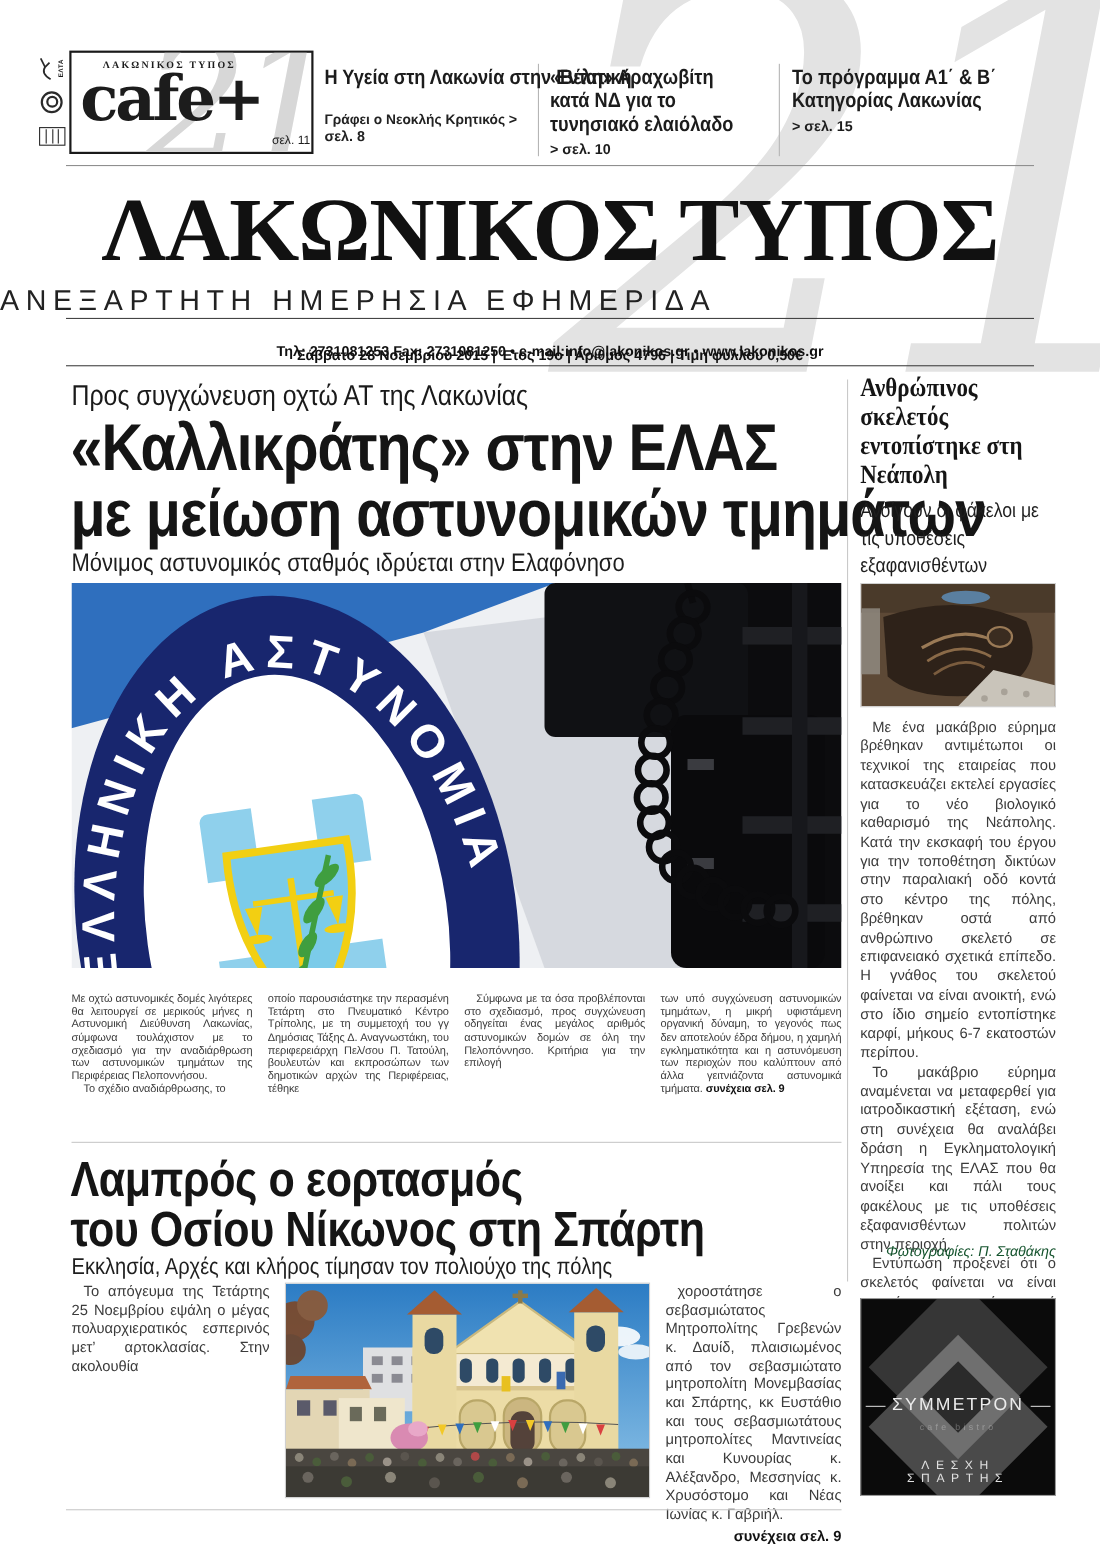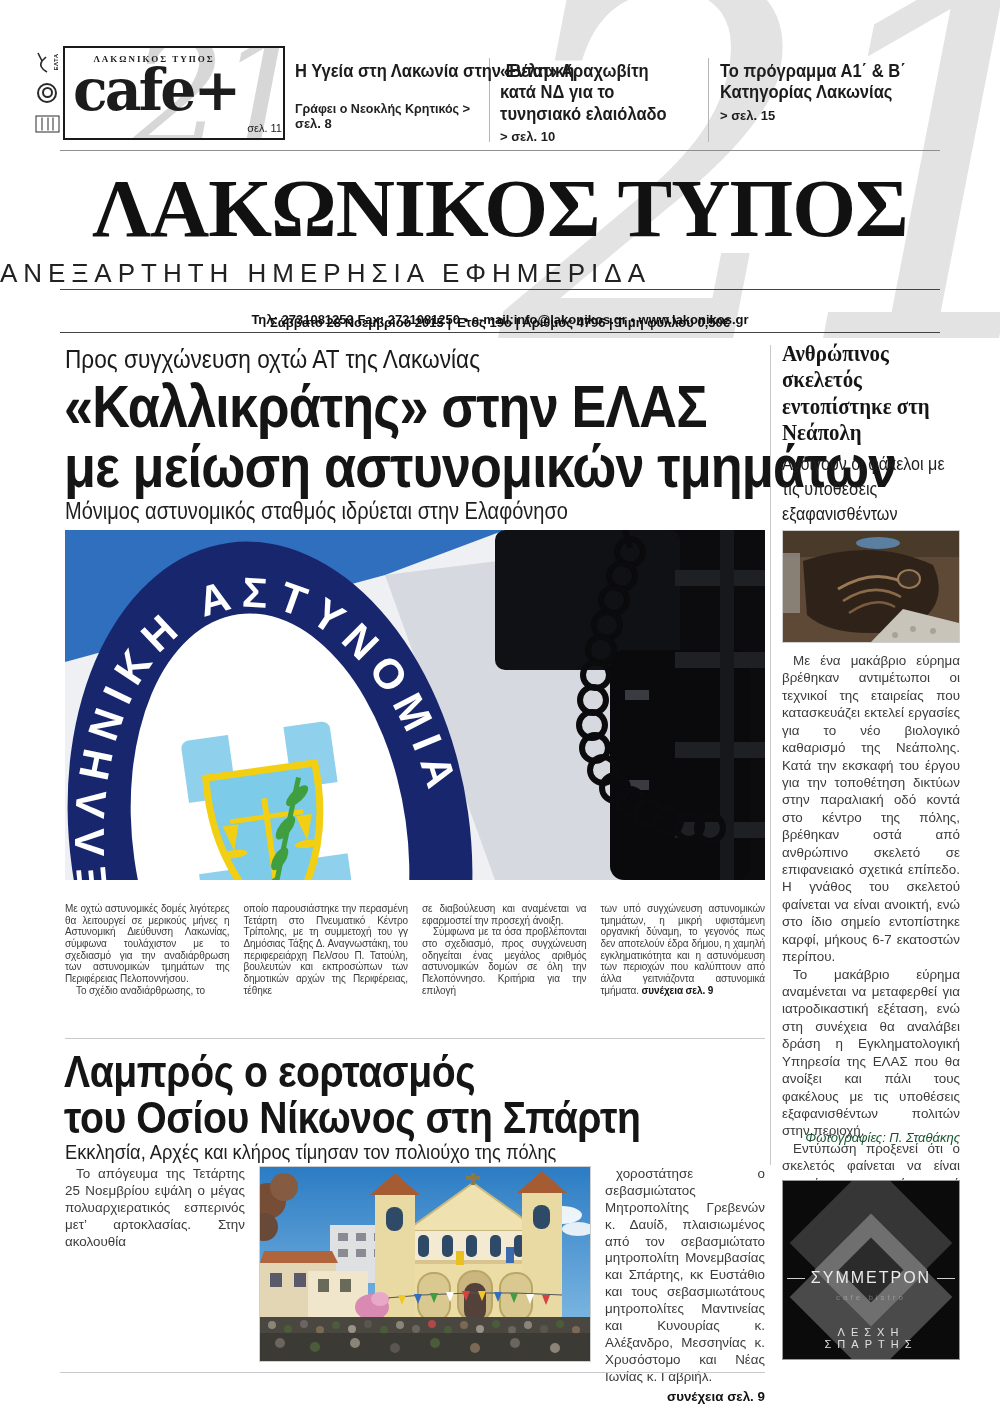--- a/index.html
+++ b/index.html
@@ -208,21 +208,20 @@
 
   <div class="abs z leadcols bodytxt">
     <div>
       <p class="noind">Με οχτώ αστυνομικές δομές λιγότερες θα λειτουργεί σε μερικούς μήνες η Αστυνομική Διεύθυνση Λακωνίας, σύμφωνα τουλάχιστον με το σχεδιασμό για την αναδιάρθρωση των αστυνομικών τμημάτων της Περιφέρειας Πελοποννήσου.</p>
       <p>Το σχέδιο αναδιάρθρωσης, το</p>
     </div>
     <div>
       <p class="noind">οποίο παρουσιάστηκε την περασμένη Τετάρτη στο Πνευματικό Κέντρο Τρίπολης, με τη συμμετοχή του γγ Δημόσιας Τάξης Δ. Αναγνωστάκη, του περιφερειάρχη Πελ/σου Π. Τατούλη, βουλευτών και εκπροσώπων των δημοτικών αρχών της Περιφέρειας, τέθηκε</p>
     </div>
     <div>
-      <p class="noind">σε διαβούλευση και αναμένεται να εφαρμοστεί την προσεχή άνοιξη.</p>
       <p>Σύμφωνα με τα όσα προβλέπονται στο σχεδιασμό, προς συγχώνευση οδηγείται ένας μεγάλος αριθμός αστυνομικών δομών σε όλη την Πελοπόννησο. Κριτήρια για την επιλογή</p>
     </div>
     <div>
       <p class="noind"><span>των υπό συγχώνευση αστυνομικών τμημάτων, η μικρή υφιστάμενη οργανική δύναμη, το γεγονός πως δεν αποτελούν έδρα δήμου, η χαμηλή εγκληματικότητα και η αστυνόμευση των περιοχών που καλύπτουν από άλλα γειτνιάζοντα αστυνομικά τμήματα.</span> <span class="cont">συνέχεια σελ. 9</span></p>
     </div>
   </div>
 
   <div class="rule" style="left:65px;width:700px;top:1038px;background:#c9c9c9;"></div>
 
   <div class="abs z hl3"><span class="cond">Λαμπρός ο εορτασμός</span></div>

